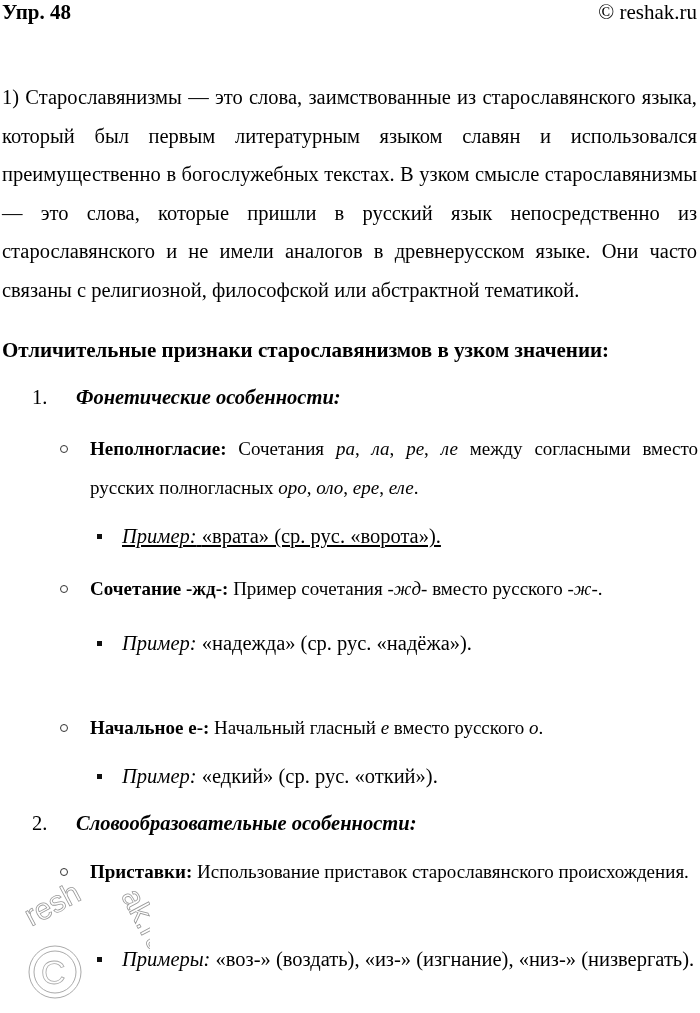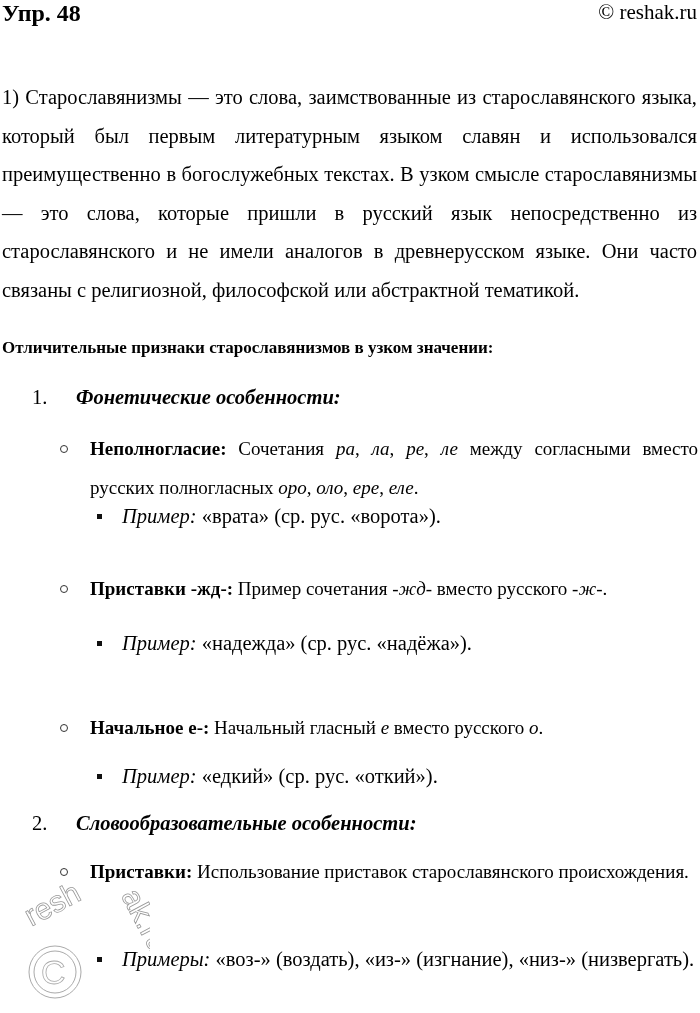--- a/index.html
+++ b/index.html
@@ -1,26 +1,26 @@
 <!DOCTYPE html>
 <html><head>
 <meta charset="utf-8">
 <style>
   html, body { margin: 0; padding: 0; background: #ffffff; }
   body {
     width: 700px; height: 1013px; overflow: hidden; position: relative;
     font-family: "Liberation Serif", serif; color: #000; font-size: 20px;
   }
-  .hdr-title { position: absolute; left: 2px; top: 0px; font-weight: bold; font-size: 24px; text-align: center; }
+  .hdr-title { position: absolute; left: 2px; top: 0px; font-weight: bold; font-size: 21px; text-align: center; }
   .hdr-copy { position: absolute; right: 3px; top: 0px; font-size: 21px; }
   .para {
     position: absolute; left: 2px; top: 42px; width: 695px;
     line-height: 38.5px; text-align: justify; font-size: 20.5px; margin-top: 36px;
   }
-  .heading { position: absolute; left: 2px; top: 338px; font-weight: bold; font-size: 17px; white-space: nowrap; }
+  .heading { position: absolute; left: 2px; top: 338px; font-weight: bold; font-size: 21px; white-space: nowrap; }
   .num-item { position: absolute; font-size: 20.5px; white-space: nowrap; }
   .num-item .num { position: absolute; left: 0; }
   .num-item .lbl { position: absolute; left: 44px; font-weight: bold; font-style: italic; }
   .sub {
     position: absolute; left: 90px; width: 608px; font-size: 19px; line-height: 38.5px; text-align: justify;
   }
   .sub .circ {
     position: absolute; left: -30px; top: 15px; width: 6px; height: 6px;
     border: 1px solid #333; border-radius: 50%;
   }
@@ -45,29 +45,29 @@
 <div class="num-item" style="left:32px; top:386px;">
   <span class="num">1.</span>
   <span class="lbl">Фонетические особенности:</span>
 </div>
 
 <div class="sub" style="top:430px;">
   <span class="circ"></span>
   <b>Неполногласие:</b>
   <span>Сочетания </span><i>ра</i><span>, </span><i>ла</i><span>, </span><i>ре</i><span>, </span><i>ле</i><span> между согласными вместо русских полногласных </span><i>оро</i><span>, </span><i>оло</i><span>, </span><i>ере</i><span>, </span><i>еле</i><span>.</span>
 </div>
-<div class="sq-item" style="top:497px;">
+<div class="sq-item" style="top:517px;text-decoration:underline;">
   <span class="sq"></span>
   <i>Пример:</i>
   <span>«врата» (ср. рус. «ворота»).</span>
 </div>
 
 <div class="sub" style="top:570px;">
   <span class="circ"></span>
-  <b>Приставки -жд-:</b>
+  <b>Сочетание -жд-:</b>
   <span>Пример сочетания </span><i>-жд-</i><span> вместо русского -</span><i>ж-</i><span>.</span>
 </div>
 <div class="sq-item" style="top:624px;">
   <span class="sq"></span>
   <i>Пример:</i>
   <span>«надежда» (ср. рус. «надёжа»).</span>
 </div>
 
 <div class="sub" style="top:709px;">
   <span class="circ"></span>

